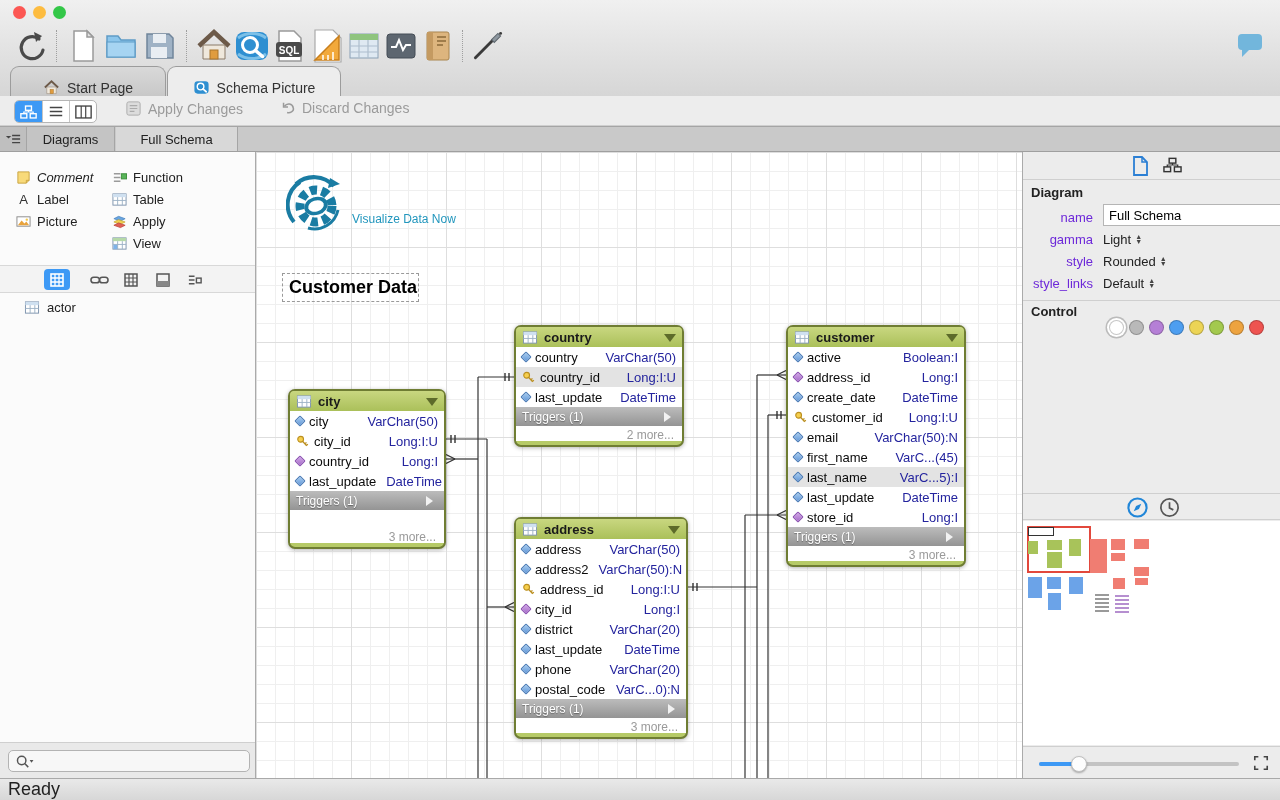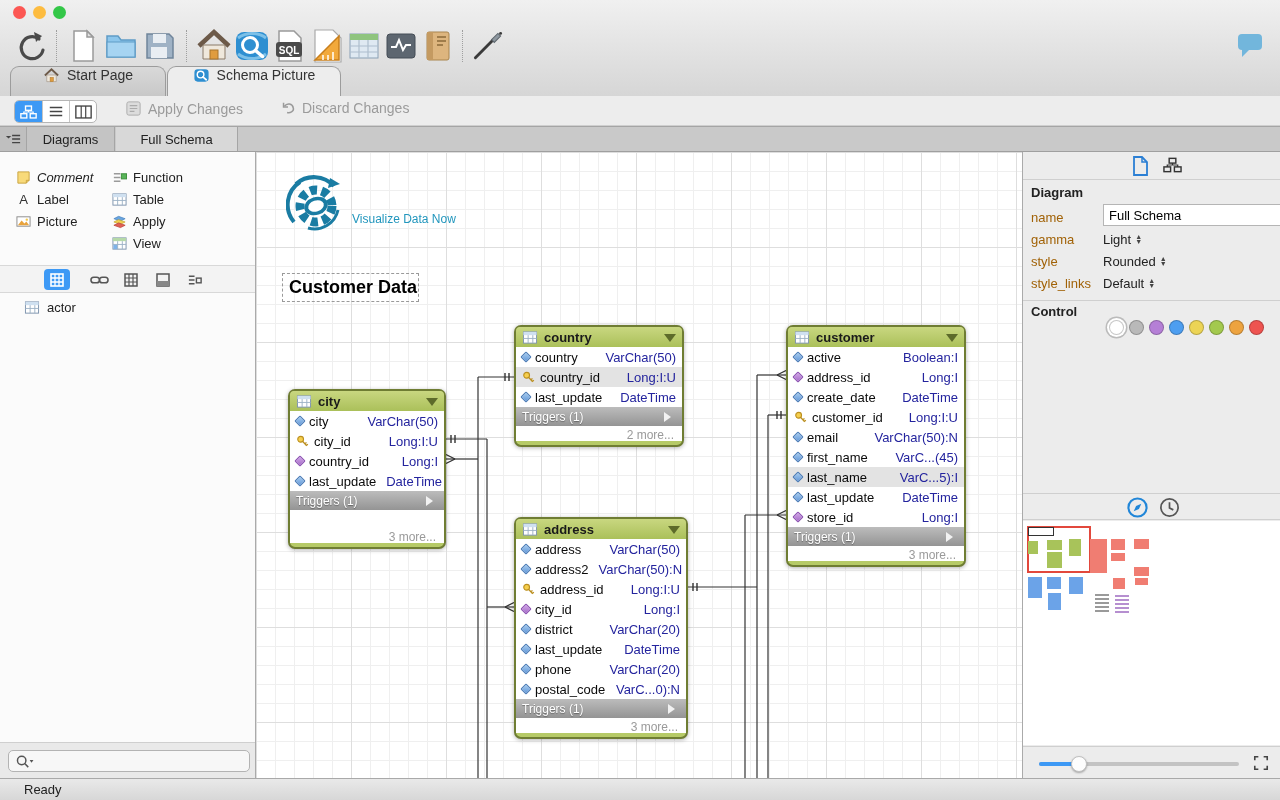--- a/index.html
+++ b/index.html
@@ -11,21 +11,21 @@
   
   #chrome { left:0; top:0; width:1280px; height:96px; background:linear-gradient(#f0f0f0,#d6d6d6); }
   .tl { width:13px; height:13px; border-radius:50%; top:6px; }
   #toolbar-icons .tbi { position:absolute; top:28px; width:36px; height:36px; cursor:default; }
   .tbi svg { width:100%; height:100%; }
   .sep { position:absolute; top:30px; width:1px; height:32px; border-left:1px dotted #9f9f9f; }
   #chat-bubble { left:1238px; top:34px; width:24px; height:16px; background:#72b6dc; border-radius:4px; }
   #chat-bubble:after { content:""; position:absolute; left:4px; top:15px; border:4px solid transparent; border-top-color:#72b6dc; border-left-color:#72b6dc; }
 
   
-  .doctab { position:absolute; top:66px; height:30px; border:1px solid #9c9c9c; border-bottom:none; border-radius:9px 9px 0 0; display:flex; align-items:flex-start; justify-content:center; gap:7px; font-size:14px; color:#333; }
+  .doctab { position:absolute; top:66px; height:30px; border:1px solid #9c9c9c; border-bottom:none; border-radius:9px 9px 0 0; display:flex; align-items:flex-end; justify-content:center; gap:7px; font-size:14px; color:#333; }
   .doctab.inactive { background:linear-gradient(#d9d9d9,#c8c8c8); }
   .doctab.active { background:#ededed; z-index:3; }
   .doctab svg { width:17px; height:17px; }
 
   
   #editor-toolbar { left:0; top:96px; width:1280px; height:30px; background:#ededed; border-bottom:1px solid #cfcfcf; }
   #segmented { left:14px; top:4px; display:flex; border:1px solid #b5b5b5; border-radius:5px; overflow:hidden; background:#fff; }
   .seg { width:27px; height:21px; display:flex; align-items:center; justify-content:center; }
   .seg + .seg { border-left:1px solid #c5c5c5; }
   .seg.on { background:#3d99f5; }
@@ -75,37 +75,37 @@
   .diamond.purple { background:linear-gradient(135deg,#d3a8e8,#a66cc8); border:1px solid #8a4fb0; }
   .keyic { width:13px; height:13px; flex:none; }
   .dt-trig { height:19px; background:linear-gradient(#bcbcbc,#949494); display:flex; align-items:center; padding:0 6px; color:#fff; font-weight:normal; font-size:12px; text-shadow:0 1px 1px rgba(0,0,0,.35); }
   .dt-trig .spacer { flex:1; }
   .trig-arrow { width:0; height:0; border:5px solid transparent; border-left:7px solid #f2f2f2; }
   .dt-more { height:15px; background:#fff; display:flex; align-items:center; justify-content:flex-end; padding:6px 8px 4px 0; color:#9a9a9a; font-size:12px; }
 
   
   #right-panel { left:1022px; top:152px; width:258px; height:626px; background:#ececec; border-left:1px solid #aaa; }
   #insp-iconbar { position:absolute; left:0; top:0; width:257px; height:28px; border-bottom:1px solid #cfcfcf; }
-  .form-label { position:absolute; width:62px; text-align:left; color:#a16207; font-size:13px; }
+  .form-label { position:absolute; width:62px; text-align:right; color:#6d28d9; font-size:13px; }
   .form-value { position:absolute; left:72px; color:#222; font-size:13px; display:flex; align-items:center; gap:4px; }
   .sect { position:absolute; left:8px; font-weight:bold; font-size:13px; color:#222; }
   #name-input { position:absolute; left:72px; top:-3px; width:178px; height:22px; border:1px solid #b5b5b5; background:#fff; font-size:13px; padding:0 5px; font-family:"Liberation Sans",sans-serif; }
   .swatch { width:15px; height:15px; border-radius:50%; display:inline-block; border:1px solid rgba(0,0,0,.22); }
   .swatch.sel { box-shadow:0 0 0 2px #fff, 0 0 0 3.5px #bbb; }
   #minimap-bar { position:absolute; left:0; top:341px; width:257px; height:27px; border-top:1px solid #cfcfcf; border-bottom:1px solid #cfcfcf; }
   #minimap { position:absolute; left:0; top:369px; width:257px; height:224px; background:#fff; }
   .mm-rect { position:absolute; }
   #viewport-rect { position:absolute; border:2px solid #e2483c; background:transparent; }
   #slider-row { position:absolute; left:0; top:594px; width:257px; height:32px; background:#ececec; border-top:1px solid #cfcfcf; }
   #slider-track { position:absolute; left:16px; top:15px; width:200px; height:4px; border-radius:2px; background:#c3c3c3; }
   #slider-fill { position:absolute; left:0; top:0; height:4px; border-radius:2px; background:#3d99f5; }
   #slider-thumb { position:absolute; top:-6px; width:16px; height:16px; border-radius:50%; background:#fdfdfd; border:1px solid #c0c0c0; box-shadow:0 1px 2px rgba(0,0,0,.3); }
 
   
-  #statusbar { left:0; top:778px; width:1280px; height:22px; background:linear-gradient(#e9e9e9,#d7d7d7); border-top:1px solid #a9a9a9; display:flex; align-items:center; padding-left:24px; font-size:13px; color:#222; }
+  #statusbar { left:0; top:778px; width:1280px; height:22px; background:linear-gradient(#e9e9e9,#d7d7d7); border-top:1px solid #a9a9a9; display:flex; align-items:center; padding-left:8px; font-size:18px; color:#222; }
   .updown { display:inline-flex; flex-direction:column; line-height:4.5px; font-size:7px; color:#444; }
 </style>
 </head>
 <body>
 
 <div id="app">
 
   <div id="chrome" class="abs">
     <div class="tl abs" id="tl-red" style="left: 13px; background: rgb(252, 87, 83);"></div>
     <div class="tl abs" id="tl-yellow" style="left: 33px; background: rgb(253, 188, 64);"></div>

